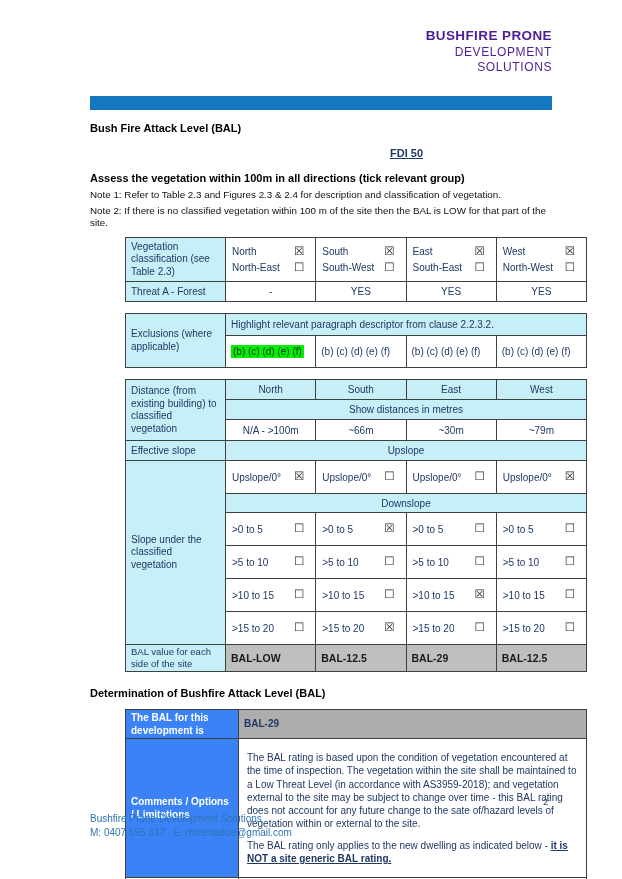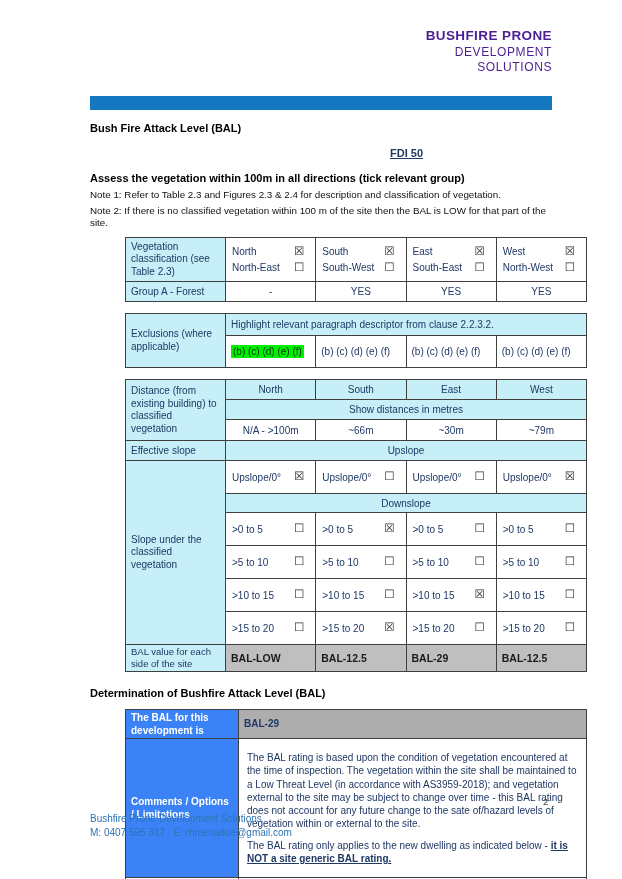--- a/index.html
+++ b/index.html
@@ -141,21 +141,21 @@
                 <span>West</span>
                 <span class="box">☒</span>
               </div>
             <div class="cbrow">
                 <span>North-West</span>
                 <span class="box">☐</span>
               </div>
           </td>
         </tr>
         <tr class="r-grp">
-          <td class="cyan">Group A - Forest</td>
+          <td class="cyan">Threat A - Forest</td>
           <td class="center dark">-</td>
           <td class="center dark">YES</td>
           <td class="center dark">YES</td>
           <td class="center dark">YES</td>
         </tr>
       </tbody>
     </table>
 
     <table class="tbl excl-tbl">
       <colgroup>

